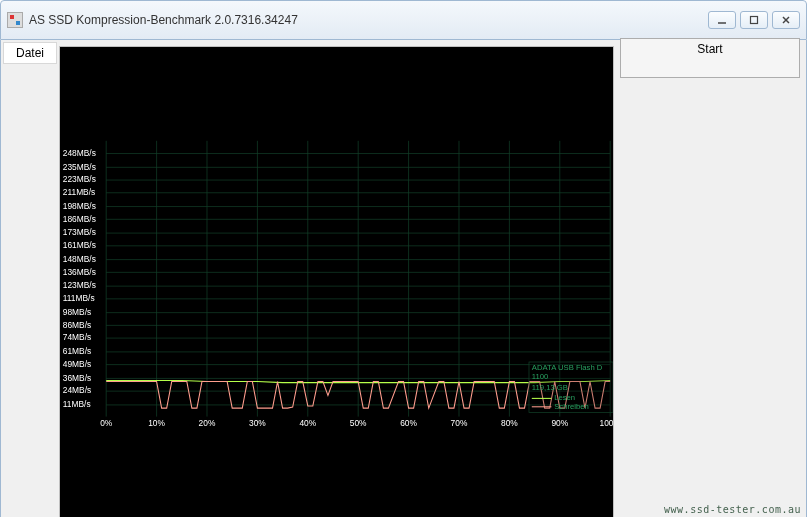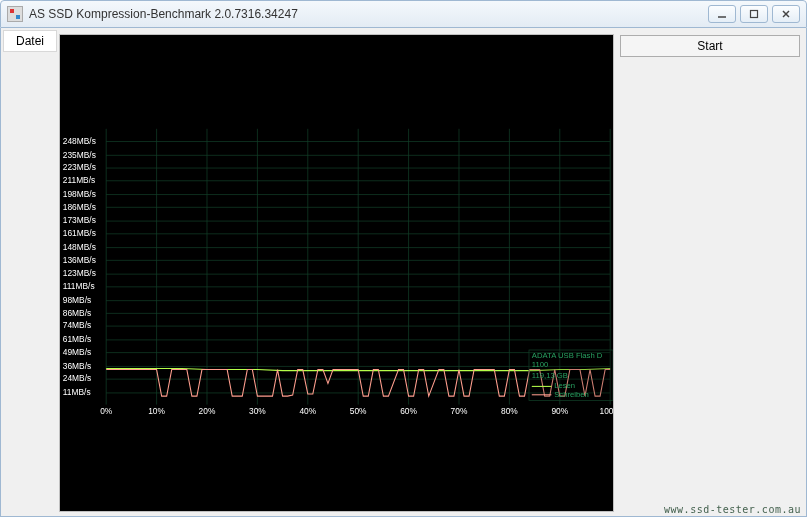--- a/index.html
+++ b/index.html
@@ -5,21 +5,21 @@
   * { margin: 0; padding: 0; box-sizing: border-box; }
   body {
     font-family: "Segoe UI", Tahoma, sans-serif;
     font-size: 12px;
     background: #fff;
     width: 807px;
     height: 517px;
     overflow: hidden;
   }
   .titlebar {
-    height: 28px;
+    height: 40px;
     background: linear-gradient(#f4f8fc, #e3ebf4);
     border: 1px solid #9fb8d2;
     border-radius: 4px 4px 0 0;
     display: flex;
     align-items: center;
     padding: 0 6px;
     color: #333;
   }
   .app-icon {
     width: 16px; height: 16px;
@@ -81,21 +81,21 @@
   .btnbar {
     height: 32px;
     display: flex;
     align-items: center;
     justify-content: center;
     gap: 10px;
     padding: 4px;
   }
   .ctl-btn {
     width: 180px;
-    height: 22px;
+    height: 40px;
     font-size: 12px;
     border: 1px solid #adadad;
     background: #f5f5f5;
     text-align: center;
     line-height: 20px;
   }
   .ctl-btn.disabled { color: #9a9a9a; background: #f0f0f0; }
   .watermark {
     position: absolute;
     right: 6px;

